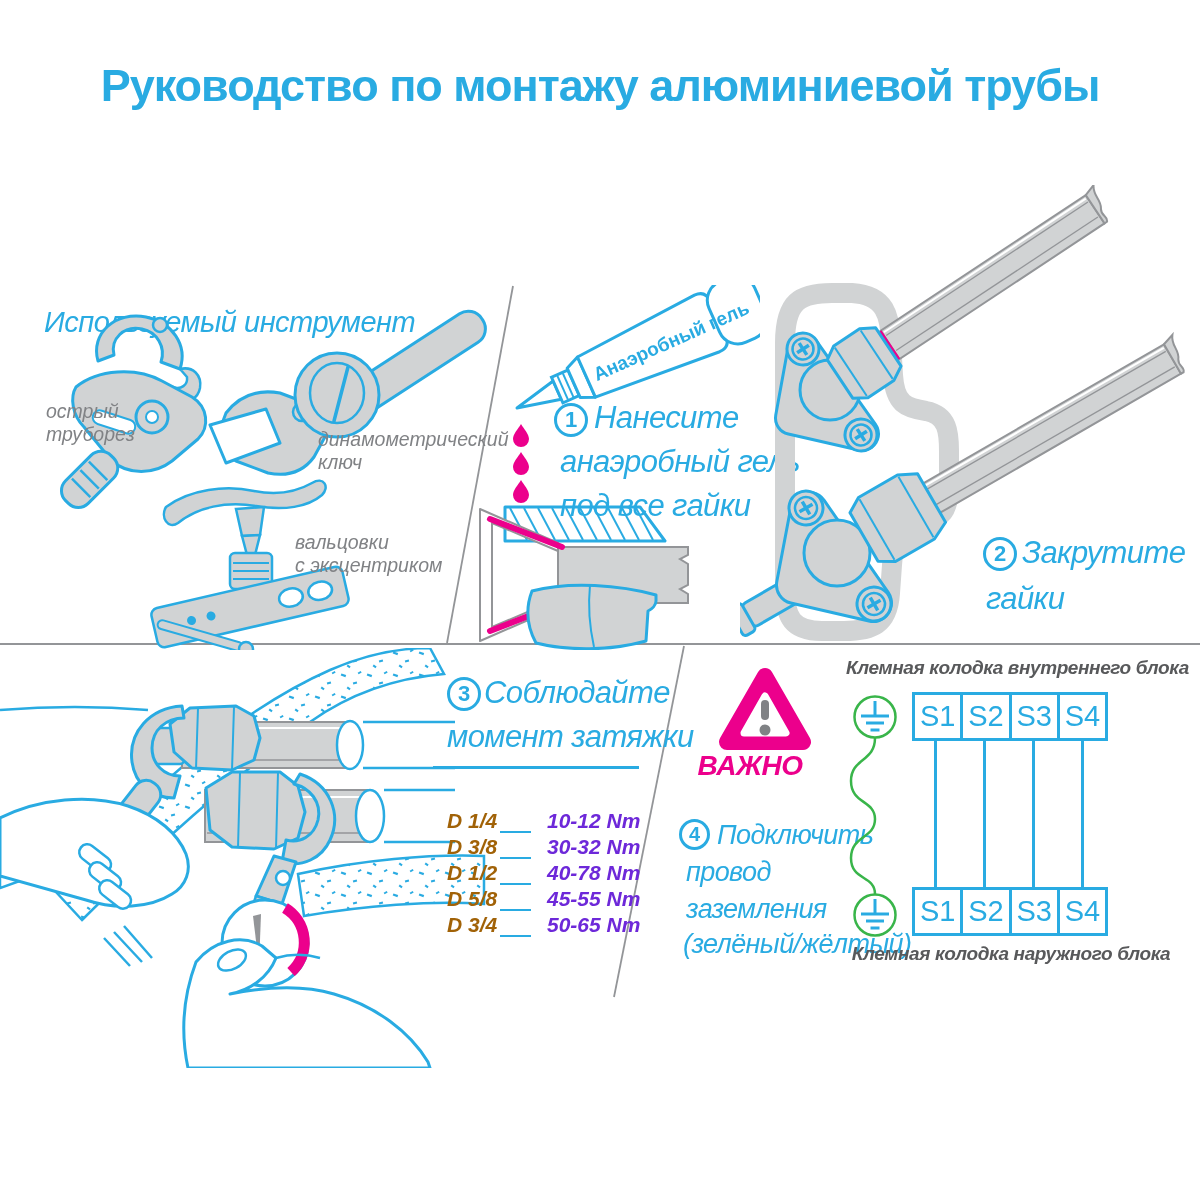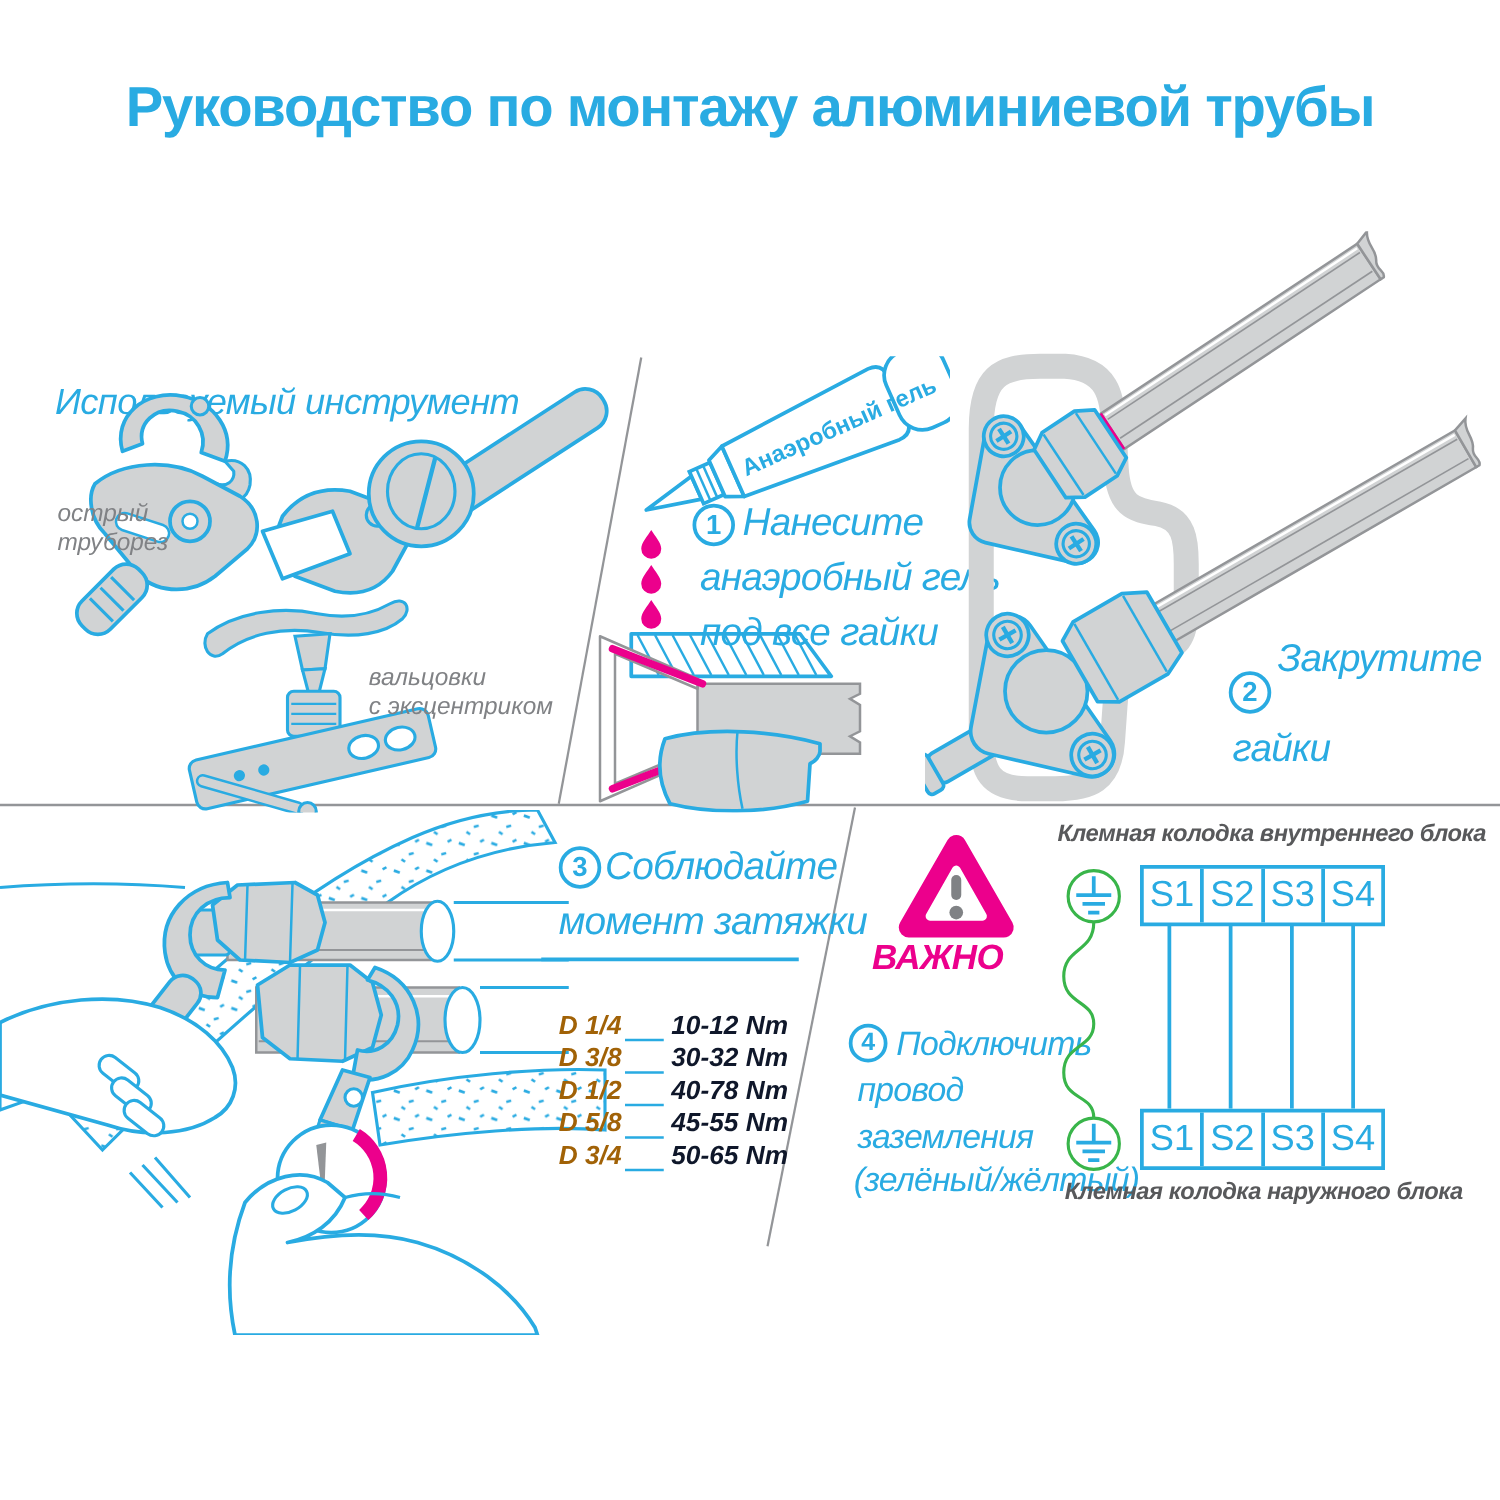--- a/index.html
+++ b/index.html
@@ -17,21 +17,21 @@
   .badge.small{width:31px;height:31px;font-size:20px;border-width:3px;}
   .step-line{position:absolute;font-style:italic;color:#29abe2;font-size:31px;
          white-space:nowrap;letter-spacing:-0.6px;}
   .step-line.s4{font-size:27px;}
   .rule-blue{position:absolute;left:433px;top:766px;width:206px;height:3px;background:#29abe2;}
   .rule-gray{position:absolute;left:0;top:643px;width:1200px;height:2px;background:#939598;}
   .torque-table{position:absolute;left:447px;top:807px;}
   .trow{display:flex;align-items:flex-end;height:26px;}
   .td{color:#a16207;font-weight:bold;font-style:italic;font-size:21px;width:53px;white-space:nowrap;}
   .tline{width:31px;border-bottom:2.5px solid #29abe2;height:17px;}
-  .tval{color:#0f172a;font-weight:bold;font-style:italic;font-size:21px;margin-left:6px;white-space:nowrap;}
+  .tval{color:#6d28d9;font-weight:bold;font-style:italic;font-size:21px;margin-left:16px;white-space:nowrap;}
   .warn-label{position:absolute;left:694px;top:750px;width:112px;text-align:center;
          color:#ec008c;font-weight:bold;font-style:italic;font-size:28px;letter-spacing:-0.5px;}
   .term-label{position:absolute;width:330px;text-align:center;font-weight:bold;font-style:italic;
          font-size:19px;color:#58595b;letter-spacing:-0.4px;white-space:nowrap;}
   .tblock{position:absolute;left:912px;width:196px;height:49px;border:3px solid #29abe2;
          display:flex;box-sizing:border-box;background:#fff;}
   .tcell{flex:1;border-right:3px solid #29abe2;display:flex;align-items:center;justify-content:center;
          color:#29abe2;font-size:29px;}
   .tcell:last-child{border-right:none;}
   .vline{position:absolute;width:3px;height:147px;background:#29abe2;top:740px;}
@@ -99,20 +99,24 @@
         <rect x="0" y="-4" width="88" height="9" rx="4.5" fill="#d1d3d4" stroke="#29abe2" stroke-width="2"></rect>
       </g>
       <circle cx="206" cy="354" r="7" fill="#d1d3d4" stroke="#29abe2" stroke-width="2.5"></circle>
     </g>
   </svg>
 
   <div class="tool-label" style="left:46px;top:400px">
     <div>острый</div>
     <div>труборез</div>
   </div>
+  <div class="tool-label" style="left:318px;top:428px">
+    <div>динамометрический</div>
+    <div>ключ</div>
+  </div>
   <div class="tool-label" style="left:295px;top:531px">
     <div>вальцовки</div>
     <div>с эксцентриком</div>
   </div>
 
   <svg class="abs" style="left:470px;top:285px" width="290" height="365" viewBox="0 0 290 365">
     <g transform="translate(47,123) rotate(-24)">
       <path d="M0,0 L44,-10 L44,10 Z" fill="#fff" stroke="#29abe2" stroke-width="3" stroke-linejoin="round"></path>
       <rect x="44" y="-14" width="18" height="28" fill="#fff" stroke="#29abe2" stroke-width="3"></rect>
       <line x1="50" y1="-13" x2="50" y2="13" stroke="#29abe2" stroke-width="2"></line>
@@ -226,21 +230,21 @@
     <g transform="translate(124,352) rotate(-30)">
       <path d="M0,-28 L15,-37 L60,-37 L78,-28 L78,28 L60,37 L15,37 L0,28 Z" fill="#d1d3d4" stroke="#29abe2" stroke-width="3" stroke-linejoin="round"></path>
       <line x1="15" y1="-35" x2="15" y2="35" stroke="#29abe2" stroke-width="2"></line>
       <line x1="60" y1="-35" x2="60" y2="35" stroke="#29abe2" stroke-width="2"></line>
     </g>
   </svg>
 
   <div class="badge" style="left:983px;top:537px">
     <span>2</span>
   </div>
-  <div class="step-line" style="left:1022px;top:509px">Закрутите</div>
+  <div class="step-line" style="left:1022px;top:535px">Закрутите</div>
   <div class="step-line" style="left:986px;top:581px">гайки</div>
 
   <svg class="abs" style="left:0;top:648px" width="560" height="420" viewBox="0 0 560 420">
     <defs>
       <pattern id="spk" width="26" height="22" patternUnits="userSpaceOnUse">
         <rect width="26" height="22" fill="#fff"></rect>
         <rect x="3" y="4" width="5" height="2.2" fill="#29abe2" transform="rotate(20 5 5)"></rect>
         <rect x="15" y="12" width="4" height="2" fill="#29abe2" transform="rotate(-15 17 13)"></rect>
         <rect x="9" y="17" width="3.5" height="2" fill="#29abe2" transform="rotate(35 10 18)"></rect>
         <rect x="20" y="2" width="3.5" height="2" fill="#29abe2" transform="rotate(-30 21 3)"></rect>

